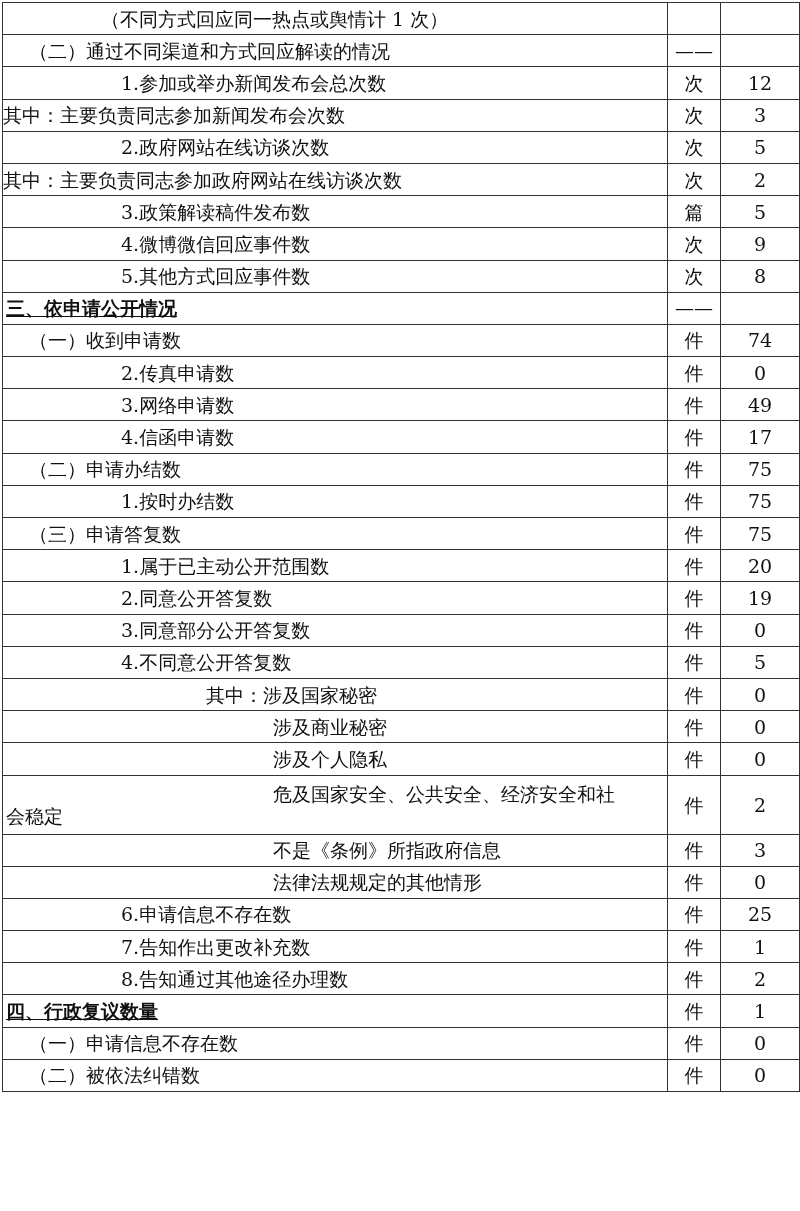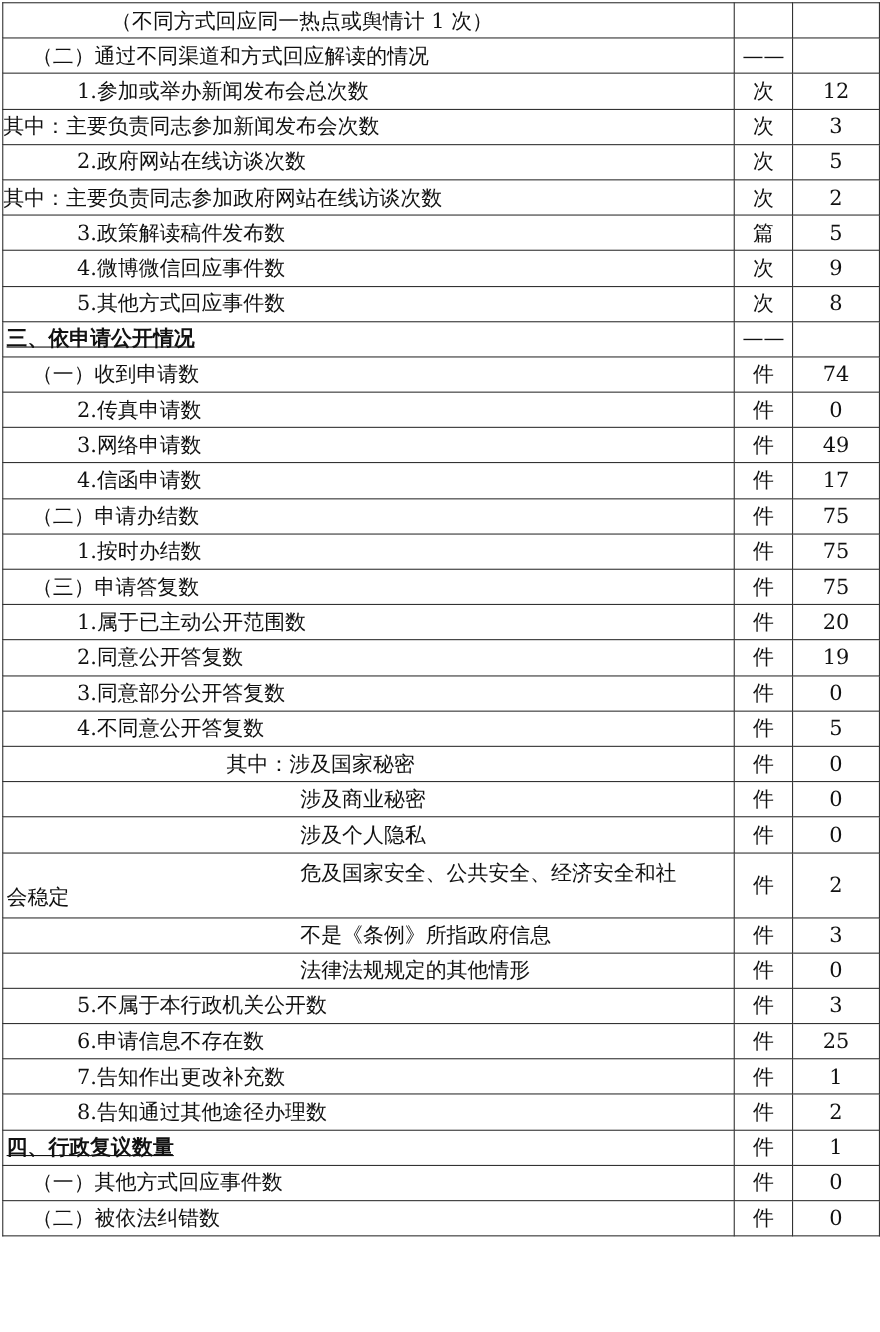--- a/index.html
+++ b/index.html
@@ -7,21 +7,21 @@
   table { border-collapse: collapse; position: absolute; left: 2px; top: 2px; width: 797px; table-layout: fixed; }
   td { border: 1.5px solid #333; height: 31.2px; padding: 0; font-size: 19px; line-height: 22px; vertical-align: middle; white-space: nowrap; overflow: hidden; }
   col.c1 { width: 665px; }
   col.c2 { width: 53px; }
   col.c3 { width: 79px; }
   td.unit, td.val { text-align: center; }
   td.label { text-align: left; }
   td.label.bold { font-weight: bold; font-family: "DejaVu Sans", "Liberation Sans", sans-serif; font-size: 19px; text-decoration: underline; }
   .i0 { padding-left: 3px; }
   .i1 { padding-left: 26px; }
-  .i2 { padding-left: 67px; }
+  .i2 { padding-left: 118px; }
   .i3 { }
   .i4 { padding-left: 203px; margin-top: 24px; }
   .i5 { padding-left: 270px; }
   .i6 { padding-left: 98px; }
   tr.tall td { height: 58px; }
   td.wrap { white-space: normal; padding-left: 3px; padding-right: 12px; }
   td.wrap .first { display: block; padding-left: 267px; }
 </style>
 </head>
 <body>
@@ -162,46 +162,41 @@
         <td class="label i5">不是《条例》所指政府信息</td>
         <td class="unit">件</td>
         <td class="val">3</td>
       </tr>
       <tr>
         <td class="label i5">法律法规规定的其他情形</td>
         <td class="unit">件</td>
         <td class="val">0</td>
       </tr>
       <tr>
-        <td class="label i2">5.不属于本行政机关公开数</td>
-        <td class="unit">件</td>
-        <td class="val">3</td>
-      </tr>
-      <tr>
         <td class="label i2">6.申请信息不存在数</td>
         <td class="unit">件</td>
         <td class="val">25</td>
       </tr>
       <tr>
         <td class="label i2">7.告知作出更改补充数</td>
         <td class="unit">件</td>
         <td class="val">1</td>
       </tr>
       <tr>
         <td class="label i2">8.告知通过其他途径办理数</td>
         <td class="unit">件</td>
         <td class="val">2</td>
       </tr>
       <tr>
         <td class="label i0 bold">四、行政复议数量</td>
         <td class="unit">件</td>
         <td class="val">1</td>
       </tr>
       <tr>
-        <td class="label i1">（一）其他方式回应事件数</td>
+        <td class="label i1">（一）申请信息不存在数</td>
         <td class="unit">件</td>
         <td class="val">0</td>
       </tr>
       <tr>
         <td class="label i1">（二）被依法纠错数</td>
         <td class="unit">件</td>
         <td class="val">0</td>
       </tr>
     </tbody>
 </table>

